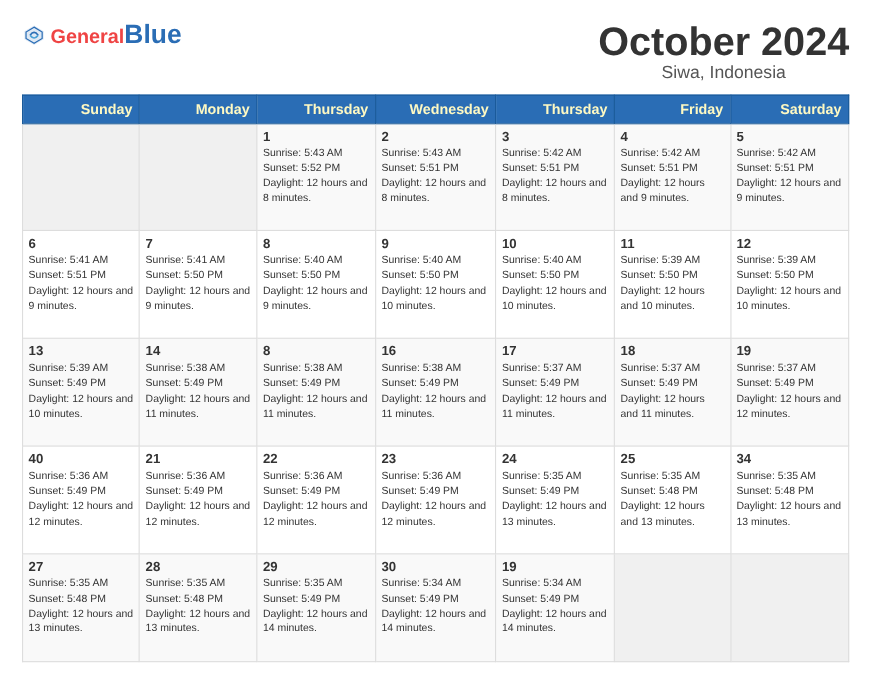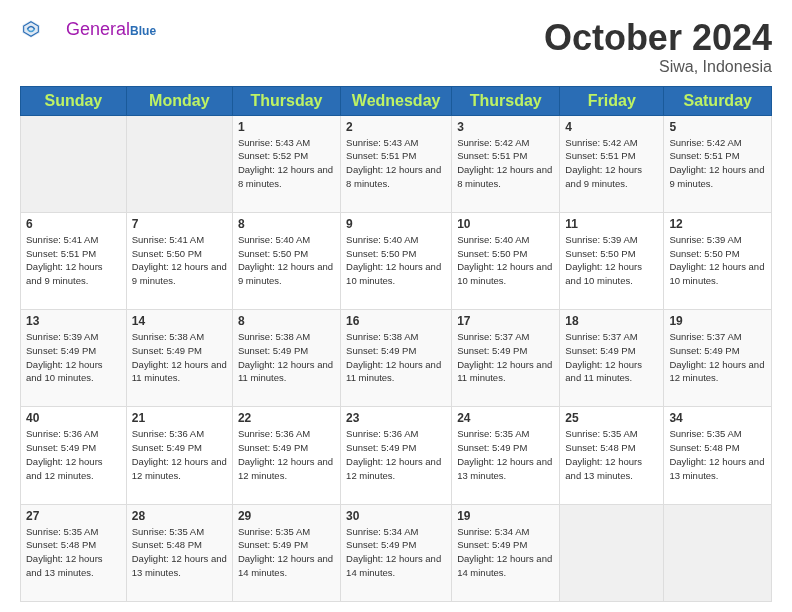--- a/index.html
+++ b/index.html
@@ -23,58 +23,57 @@
       align-items: flex-start;
       margin-bottom: 10px;
     }
     .logo {
       display: flex;
       align-items: center;
       gap: 4px;
     }
     .logo-text-general {
       font-size: 18px;
-      font-weight: normal;
-      color: #a21caf;
-      margin-left: 20px;
+      font-weight: bold;
+      color: #ef4444;
     }
     .logo-text-blue {
-      font-size: 12px;
+      font-size: 24px;
       font-weight: bold;
       color: #2a6db5;
     }
     .logo-icon {
       width: 22px;
       height: 22px;
     }
     .title-area {
-      text-align: right;
+      text-align: center;
     }
     .month-title {
       font-size: 36px;
       font-weight: bold;
       color: #333;
       line-height: 1.1;
     }
     .location {
       font-size: 16px;
       color: #555;
     }
     .calendar-table {
       width: 100%;
       border-collapse: collapse;
       flex: 1;
     }
     .calendar-table thead tr th {
       background: #2a6db5;
-      color: #bef264;
-      font-size: 16px;
+      color: #fef9c3;
+      font-size: 13px;
       font-weight: bold;
       padding: 5px 6px;
-      text-align: center;
+      text-align: right;
       border: 1px solid #1a5a9a;
     }
     .calendar-table tbody tr td {
       width: 113px;
       vertical-align: top;
       border: 1px solid #ddd;
       padding: 4px 5px;
       font-size: 10px;
       color: #333;
       background: #fff;

